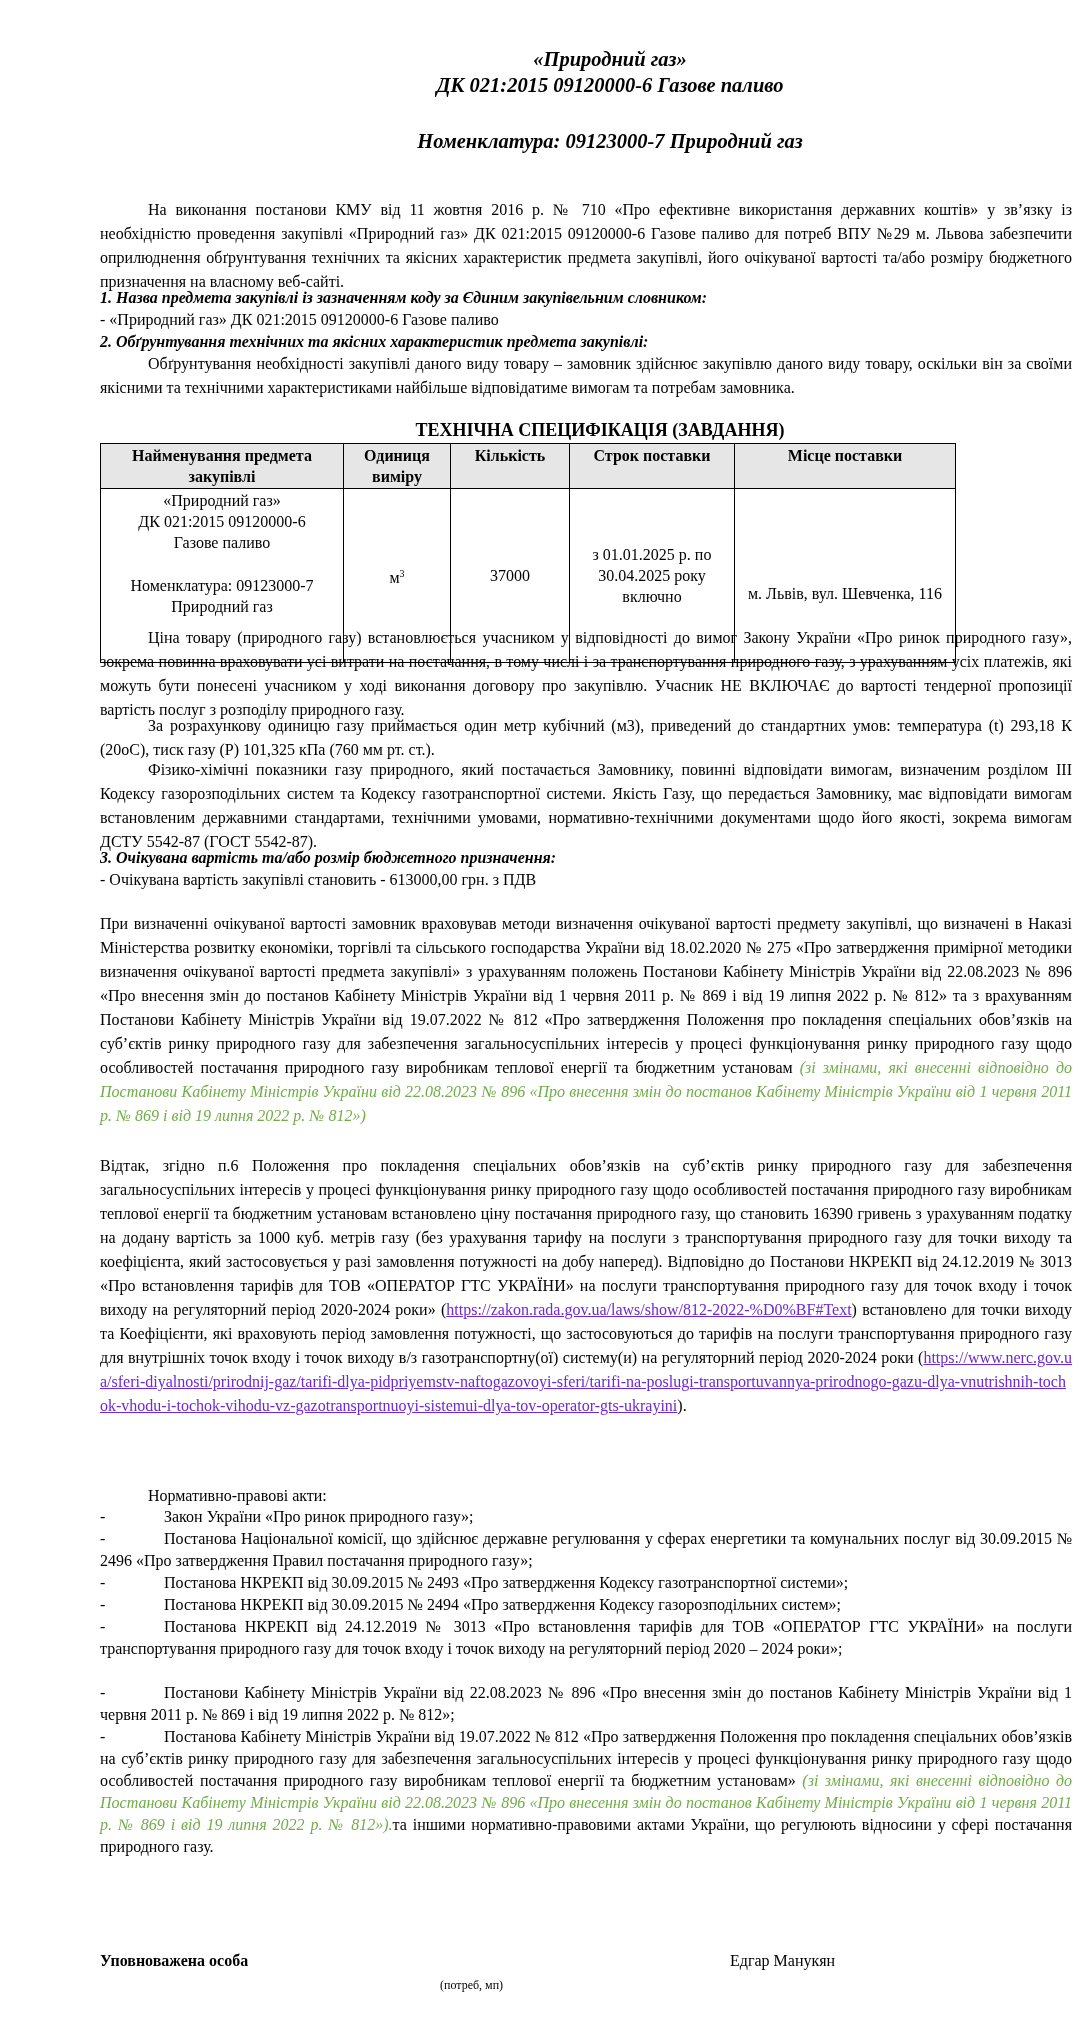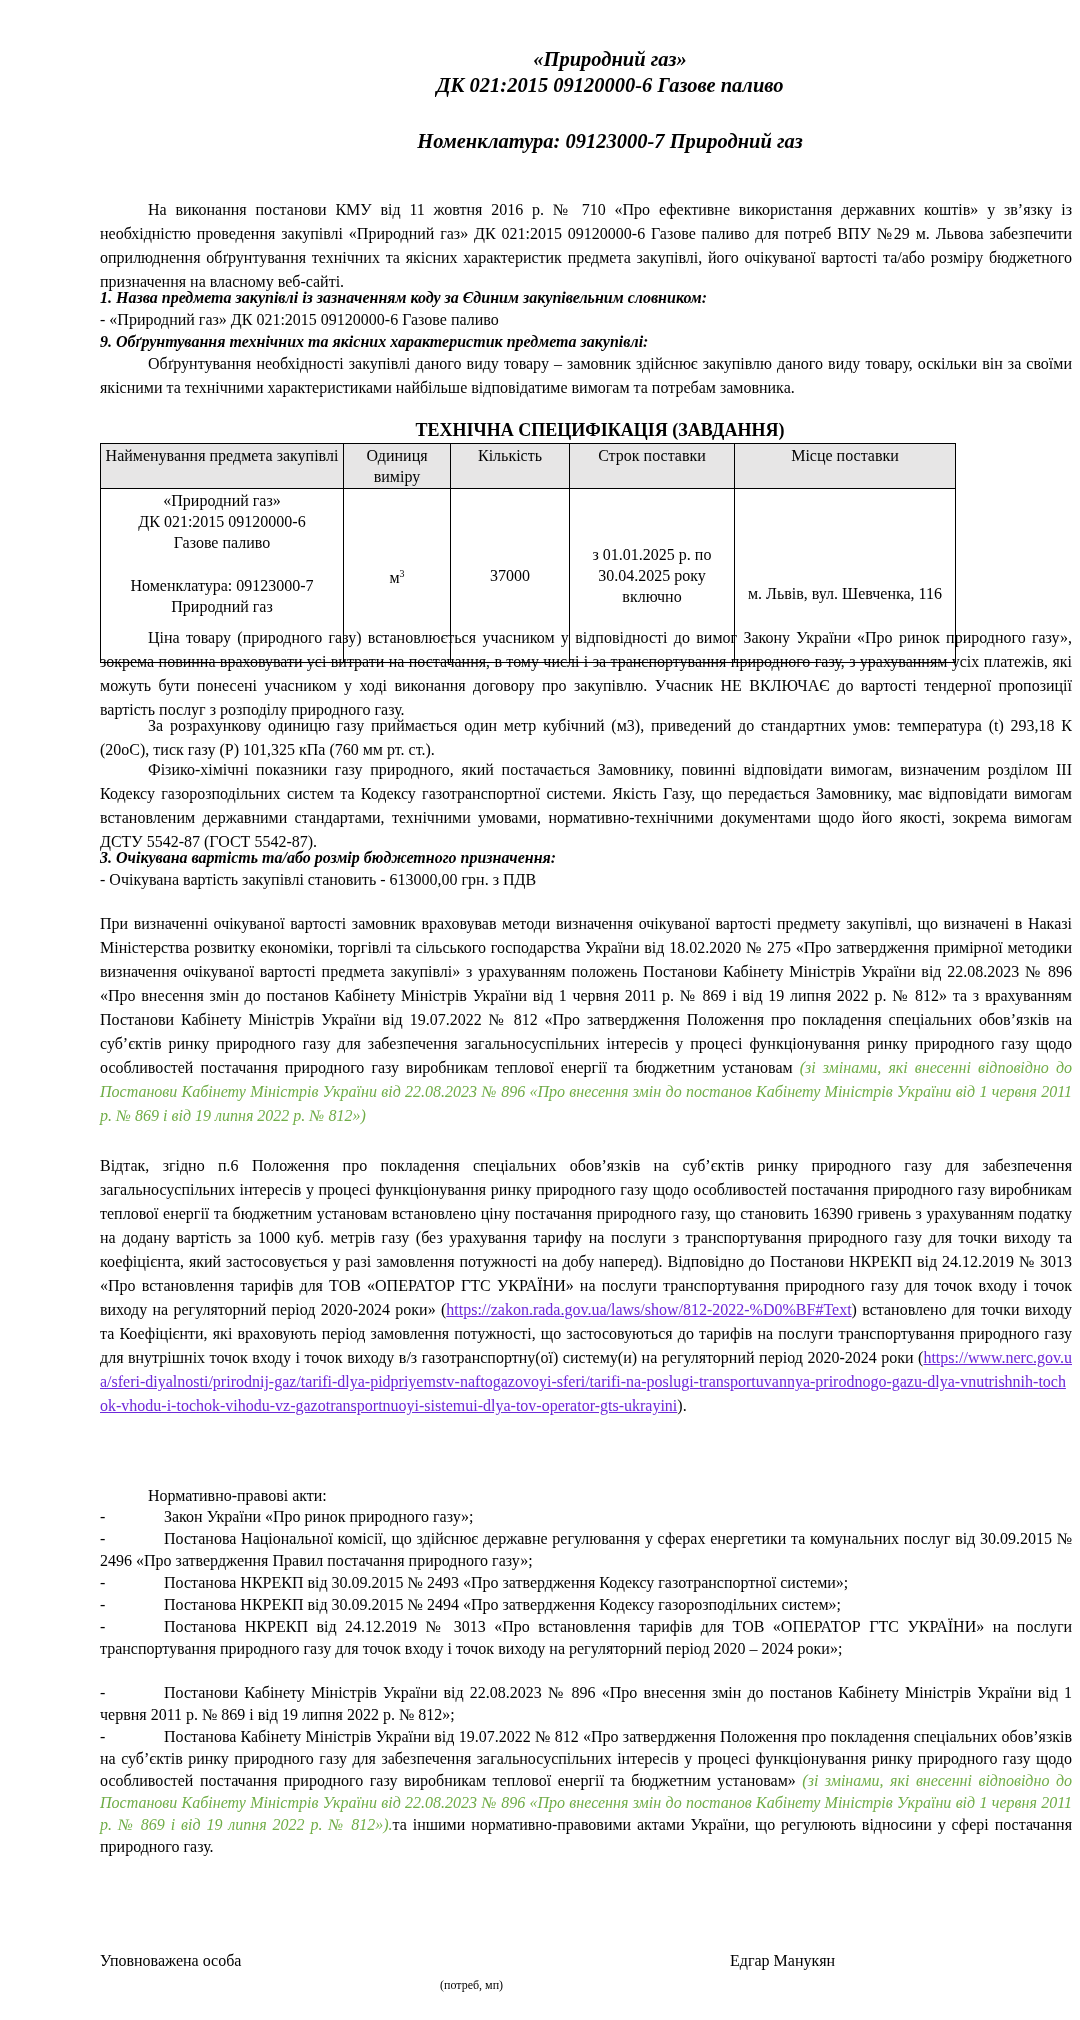--- a/index.html
+++ b/index.html
@@ -14,43 +14,43 @@
   .t2 { position: absolute; top: 72px; left: 0; width: 1020px; text-align: center; }
   .t3 { position: absolute; top: 128px; left: 0; width: 1020px; text-align: center; }
   .p { position: absolute; left: 0; width: 972px; font-size: 16px; line-height: 24px; text-align: justify; }
   .ind { text-indent: 48px; }
   .bi { font-weight: bold; font-style: italic; }
   .green { color: #70ad47; font-style: italic; }
   a.link { color: #6d28d9; text-decoration: underline; }
   .spec-title { position: absolute; left: 0; width: 1000px; text-align: center; top: 420px; font-weight: bold; font-size: 18px; }
   table.spec { position: absolute; left: 0; top: 443px; width: 856px; border-collapse: collapse; font-size: 16px; line-height: 21px; }
   table.spec th, table.spec td { border: 1px solid #000; text-align: center; vertical-align: top; padding: 1px 4px; }
-  table.spec th { background: #e7e6e6; font-weight: normal; height: 42px; }
+  table.spec th { background: #e7e6e6; font-weight: bold; height: 42px; }
   table.spec td { height: 136px; }
   table.spec td.mid { vertical-align: middle; }
   .dash-item { position: absolute; left: 0; width: 972px; font-size: 16px; line-height: 22px; text-align: justify; }
   .dash { display: inline-block; width: 64px; }
-  .sig-left { position: absolute; left: 0; top: 1952px; font-size: 16px; }
+  .sig-left { position: absolute; left: 0; top: 1952px; font-size: 16px; font-weight: bold; }
   .sig-right { position: absolute; left: 630px; top: 1952px; font-size: 16px; }
   .sig-note { position: absolute; left: 340px; top: 1978px; font-size: 12px; }
 </style>
 </head>
 <body>
 
 <div class="page">
 
   <div class="title-block t1" style="left:0">«Природний газ»</div>
   <div class="title-block t2">ДК 021:2015 09120000-6 Газове паливо</div>
   <div class="title-block t3">Номенклатура: 09123000-7 Природний газ</div>
 
   <div class="p ind" style="top:198px">На виконання постанови КМУ від 11 жовтня 2016 р. № 710 «Про ефективне використання державних коштів» у зв’язку із необхідністю проведення закупівлі «Природний газ» ДК 021:2015 09120000-6 Газове паливо для потреб ВПУ №29 м. Львова забезпечити оприлюднення обґрунтування технічних та якісних характеристик предмета закупівлі, його очікуваної вартості та/або розміру бюджетного призначення на власному веб-сайті.</div>
 
   <div class="p bi" style="top:286px">1. Назва предмета закупівлі із зазначенням коду за Єдиним закупівельним словником:</div>
   <div class="p" style="top:308px">- «Природний газ» ДК 021:2015 09120000-6 Газове паливо</div>
-  <div class="p bi" style="top:330px">9. Обґрунтування технічних та якісних характеристик предмета закупівлі:</div>
+  <div class="p bi" style="top:330px">2. Обґрунтування технічних та якісних характеристик предмета закупівлі:</div>
   <div class="p ind" style="top:352px">Обґрунтування необхідності закупівлі даного виду товару – замовник здійснює закупівлю даного виду товару, оскільки він за своїми якісними та технічними характеристиками найбільше відповідатиме вимогам та потребам замовника.</div>
 
   <div class="spec-title">ТЕХНІЧНА СПЕЦИФІКАЦІЯ (ЗАВДАННЯ)</div>
 
   <table class="spec">
     <thead>
       <tr>
         <th style="width:234px">Найменування предмета закупівлі</th>
         <th style="width:98px">Одиниця виміру</th>
         <th style="width:110px">Кількість</th>

